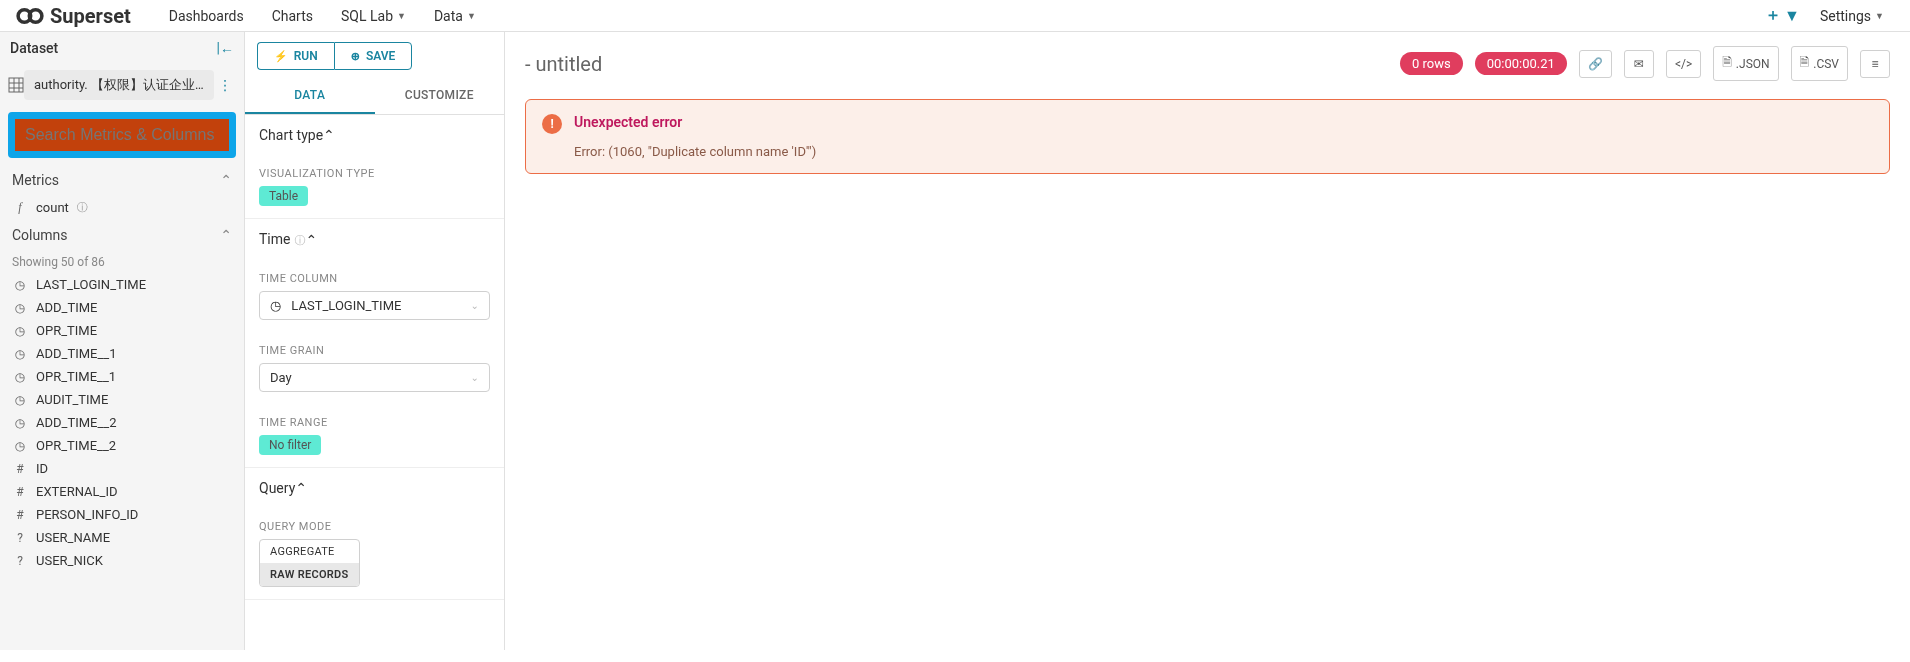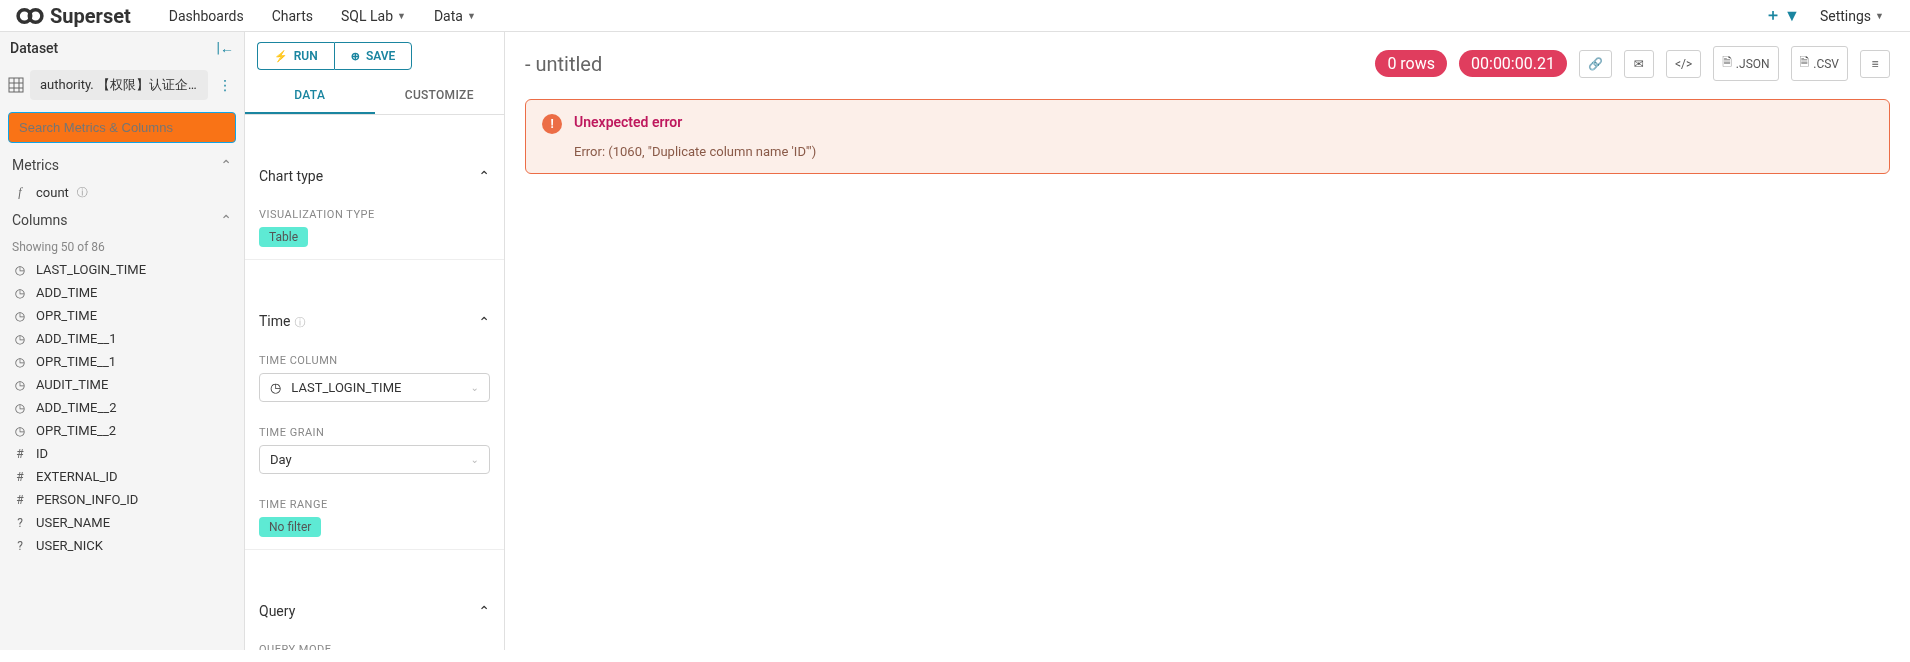--- a/index.html
+++ b/index.html
@@ -12,59 +12,59 @@
 .nav-spacer { flex: 1; }
 .nav-plus { color: #1a85a0; font-weight: bold; font-size: 16px; cursor: pointer; padding: 0 10px; display: flex; align-items: center; }
 .nav-settings { padding: 0 10px; cursor: pointer; display: flex; align-items: center; }
 
 .main { display: flex; height: calc(100vh - 44px); }
 
 .sidebar-dataset { width: 245px; background: #f5f5f5; border-right: 1px solid #e0e0e0; display: flex; flex-direction: column; overflow: hidden; }
 .ds-header { display: flex; align-items: center; justify-content: space-between; padding: 8px 10px; }
 .ds-title { font-weight: 500; color: #333; }
 .collapse-icon { color: #1a85a0; font-size: 14px; cursor: pointer; }
-.ds-row { display: flex; align-items: center; padding: 6px 8px; gap: 6px; }
+.ds-row { display: flex; align-items: center; padding: 6px 8px; }
 .ds-select { flex: 1; background: #eaeaea; border-radius: 4px; padding: 6px 10px; font-size: 13px; white-space: nowrap; overflow: hidden; text-overflow: ellipsis; }
 .ds-menu { color: #1a85a0; cursor: pointer; padding: 0 4px; }
 .search-wrap { padding: 6px 8px; }
-.search-input { width: 100%; padding: 7px 10px; border: 1px solid #0ea5e9; border-radius: 4px; font-size: 13px; background: #f97316; }
+.search-input { width: 100%; padding: 7px 10px; border: 7px solid #0ea5e9; border-radius: 4px; font-size: 16px; background: #c2410c; }
 .section-head { display: flex; align-items: center; justify-content: space-between; padding: 8px 12px; font-weight: 400; color: #444; cursor: pointer; gap: 36px; }
 .section-head .chev { color: #888; }
 .hint { padding: 4px 12px; color: #888; font-size: 12px; }
 .item-row { display: flex; align-items: center; padding: 4px 12px; gap: 8px; font-size: 13px; }
 .item-row .ic { width: 16px; text-align: center; color: #666; font-size: 12px; }
 .help { color: #999; font-size: 11px; }
 .col-list { overflow-y: auto; flex: 1; }
 
 .control-panel { width: 260px; border-right: 1px solid #e0e0e0; display: flex; flex-direction: column; background: #fff; }
 .btn-row { display: flex; gap: 0; padding: 10px 12px 8px; }
 .btn { padding: 6px 16px; border: 1px solid #1a85a0; font-size: 12px; font-weight: 600; cursor: pointer; background: #fff; color: #1a85a0; display: flex; align-items: center; gap: 6px; }
 .btn:first-child { border-radius: 4px 0 0 4px; border-right: none; }
 .btn:last-child { border-radius: 0 4px 4px 0; }
 .btn-ic { font-size: 11px; }
 .tabs { display: flex; border-bottom: 1px solid #e0e0e0; }
 .tab { flex: 1; text-align: center; padding: 10px 0; font-size: 12px; font-weight: 500; color: #666; cursor: pointer; letter-spacing: 0.3px; }
 .tab.active { color: #1a85a0; border-bottom: 2px solid #1a85a0; }
 .cp-section { padding: 12px 14px; border-bottom: 1px solid #eee; }
-.cp-section-head { display: flex; justify-content: space-between; align-items: center; margin-bottom: 8px; cursor: pointer; margin-top: 41px; }
+.cp-section-head { display: flex; align-items: center; margin-bottom: 8px; cursor: pointer; }
 .cp-section-title { font-size: 14px; color: #333; }
 .cp-label { font-size: 11px; color: #888; letter-spacing: 0.5px; margin-bottom: 6px; margin-top: 24px; }
 .pill { display: inline-block; background: #5eead4; border-radius: 4px; padding: 3px 10px; font-size: 12px; color: #555; }
 .sel { display: flex; align-items: center; justify-content: space-between; border: 1px solid #d0d0d0; border-radius: 4px; padding: 6px 10px; font-size: 13px; background: #fff; }
 .sel .caret2 { color: #bbb; font-size: 10px; }
 .sel .with-ic { display: flex; align-items: center; gap: 10px; }
 .seg { display: inline-flex; border: 1px solid #d0d0d0; border-radius: 4px; overflow: hidden; font-size: 11px; flex-direction: column; }
 .seg div { padding: 5px 10px; letter-spacing: 0.3px; }
 .seg .sel-seg { background: #e8e8e8; font-weight: 600; color: #333; }
 .info-ic { color: #bbb; font-size: 11px; margin-left: 4px; }
 
 .content { flex: 1; display: flex; flex-direction: column; }
 .chart-header { display: flex; align-items: center; padding: 14px 20px 10px; gap: 12px; }
 .chart-title { font-size: 20px; color: #666; font-weight: 400; flex: 1; }
-.badge { background: #e03d5e; color: #fff; border-radius: 999px; padding: 4px 12px; font-size: 16px; }
+.badge { background: #e03d5e; color: #fff; border-radius: 999px; padding: 4px 12px; font-size: 13px; }
 .hd-btn { border: 1px solid #d0d0d0; background: #fff; padding: 6px 8px; border-radius: 3px; cursor: pointer; font-size: 12px; color: #555; display: flex; align-items: center; gap: 4px; min-width: 30px; justify-content: center; }
 .error-box { margin: 8px 20px; border: 1px solid #ec6d46; background: #fcefe9; border-radius: 6px; padding: 14px 16px; display: flex; gap: 12px; }
 .err-ic { width: 20px; height: 20px; border-radius: 50%; background: #ec6d46; color: #fff; display: flex; align-items: center; justify-content: center; font-size: 12px; font-weight: bold; flex-shrink: 0; }
 .err-title { font-weight: 600; color: #be185d; margin-bottom: 14px; }
 .err-msg { color: #8a5a48; font-size: 13px; }
 svg { display: block; }
 </style>
 </head>
 <body>
 

